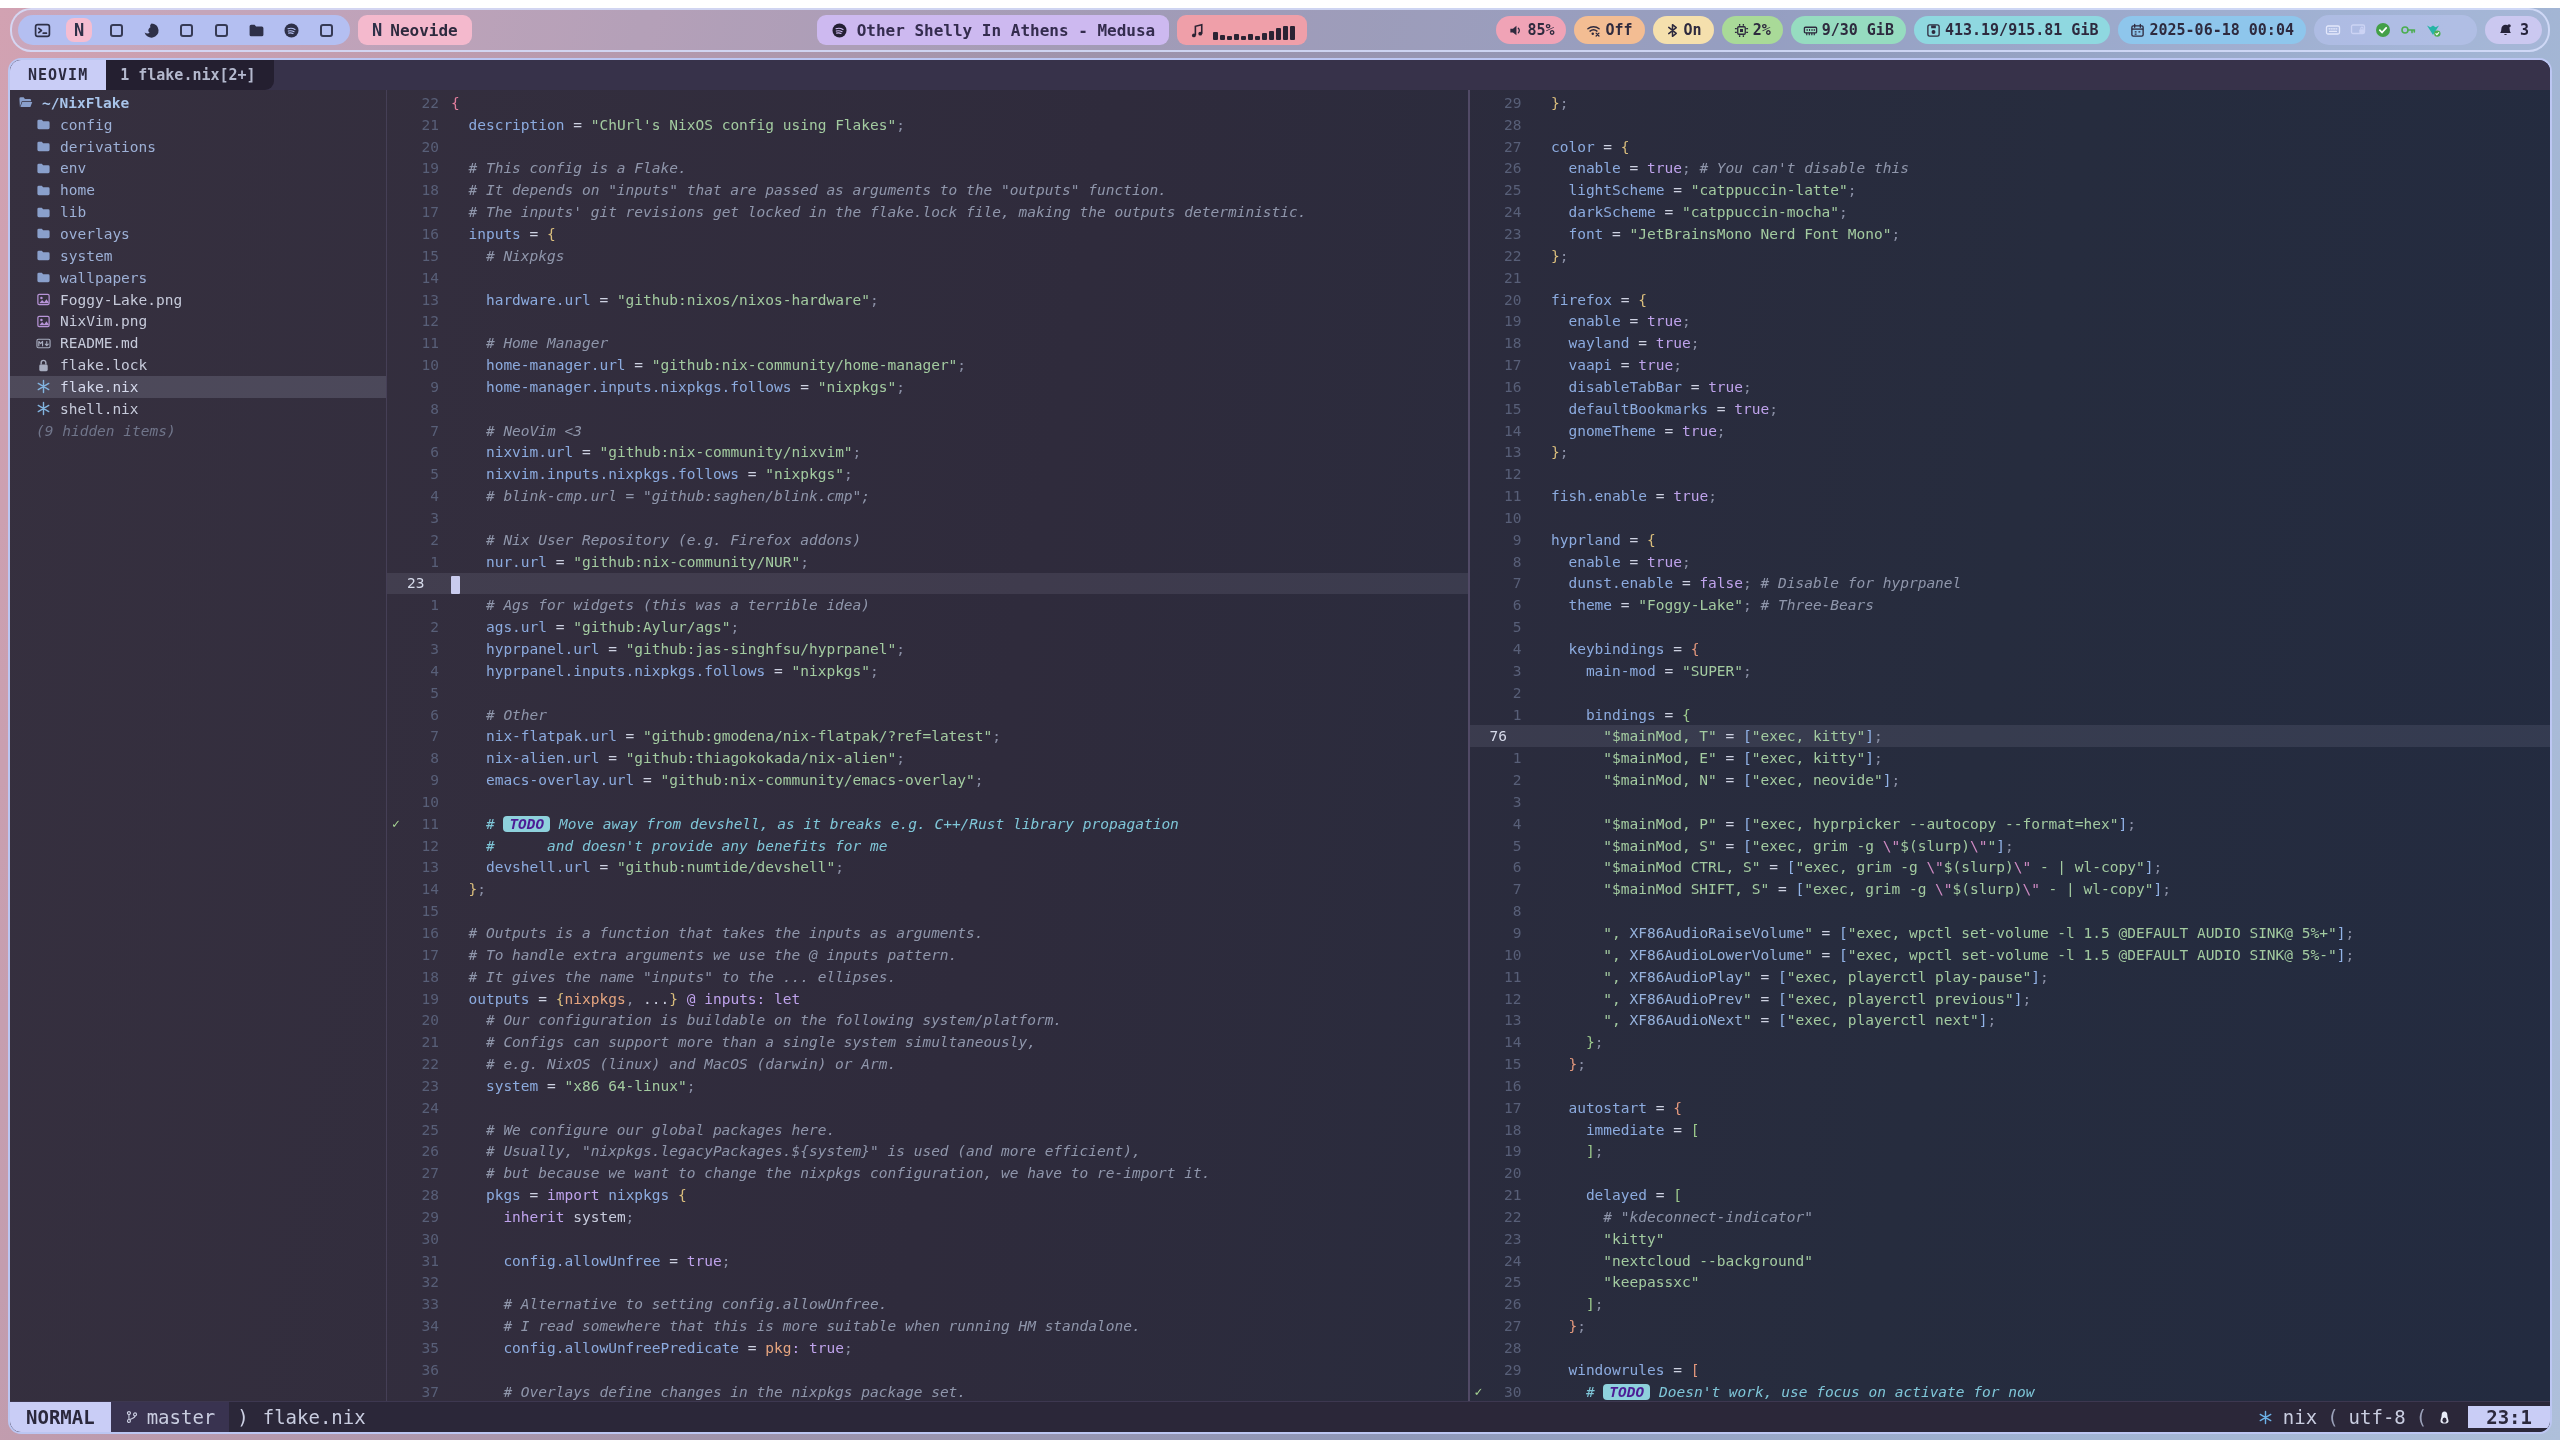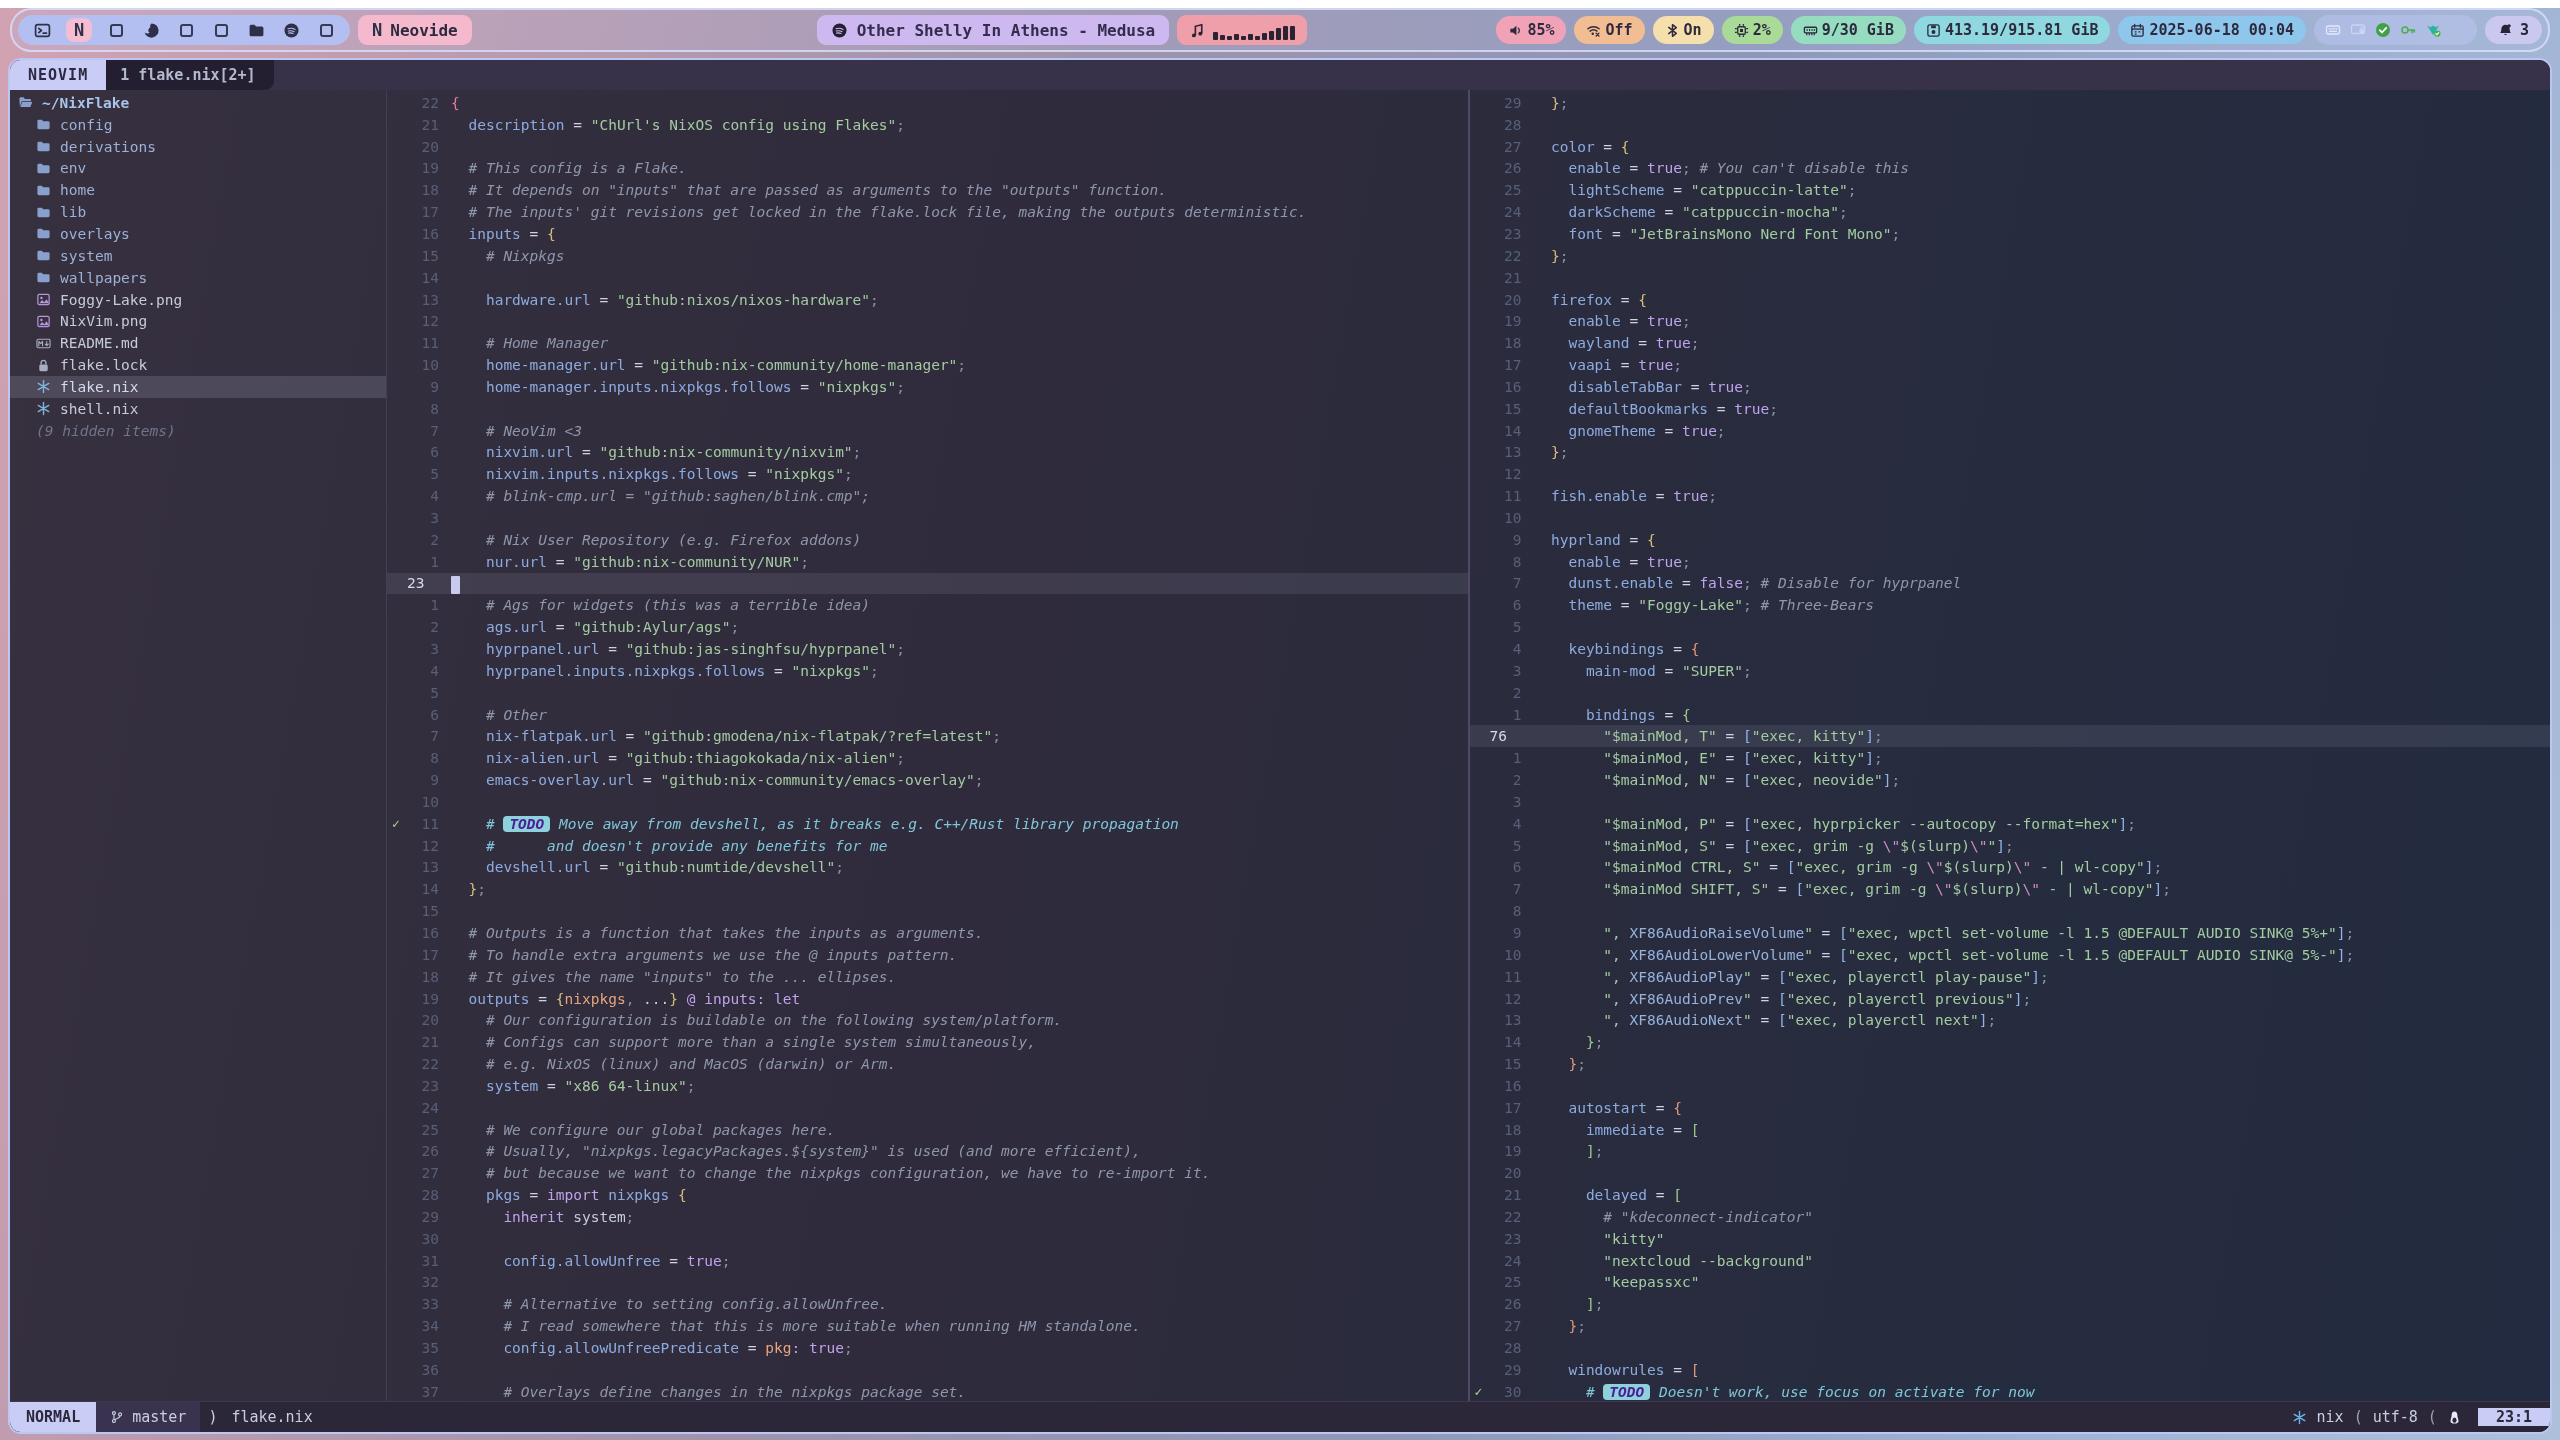--- a/index.html
+++ b/index.html
@@ -79,21 +79,21 @@
   .tk-id{color:#8cabdf}.tk-id2{color:#96b2dc}.tk-st{color:#a3cba0}
   .tk-cm{color:#8f96ab;font-style:italic}
   .tk-td{color:#7fc6d8;font-style:italic}
   .tk-tdb{background:#8ed1dc;color:#4c1d95;font-style:italic;font-weight:bold;padding:0 6px;border-radius:4px}
   .tk-kw{color:#bfa3ec}.tk-pr{color:#e5a57f}.tk-esc{color:#d08bc4}
   .tk-b1{color:#e27e9d}.tk-b2{color:#d9bd7c}.tk-b3{color:#e2977c}
   .tk-b4{color:#9cc98c}.tk-b5{color:#92b3e8}
   .tk-cb{display:inline-block;width:9px;height:18px;background:#c9cbee;border-radius:1px;vertical-align:-3px;}
   
   .statusline{flex:none;height:30px;display:flex;align-items:stretch;background:#2b2739;
-    border-top:1px solid #3d3750;font-size:15px;color:#c9cde0;}
+    border-top:1px solid #3d3750;font-size:19px;color:#c9cde0;}
   .mode{display:flex;align-items:center;padding:0 16px;background:#c9cdf6;color:#2b283c;font-weight:bold;}
   .branchseg{display:flex;align-items:center;gap:8px;padding:0 14px;background:#393350;}
   .branchseg .icon{width:14px;height:14px;color:#c9cde0;}
   .slsep{display:flex;align-items:center;padding:0 8px;color:#cdd1e4;}
   .slfile{display:flex;align-items:center;padding:0 6px;}
   .slright{margin-left:auto;display:flex;align-items:center;gap:10px;}
   .slright .icon{width:15px;height:15px;}
   .ic-nix-sl{color:#6cb2e8}.ic-penguin{color:#e8ecf8}
   .slparen{color:#9aa0b8;}
   .pos{display:flex;align-items:center;padding:0 18px;background:#c9cdf6;color:#2b283c;

